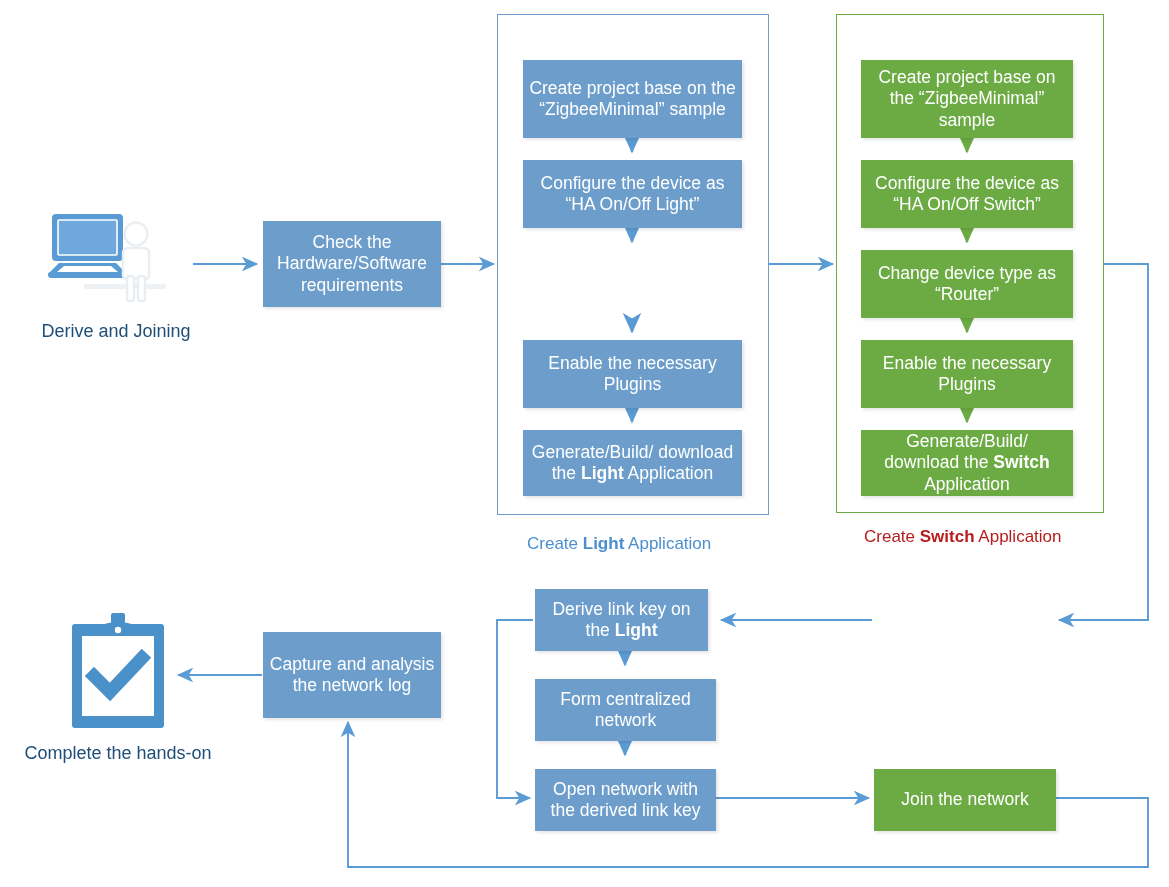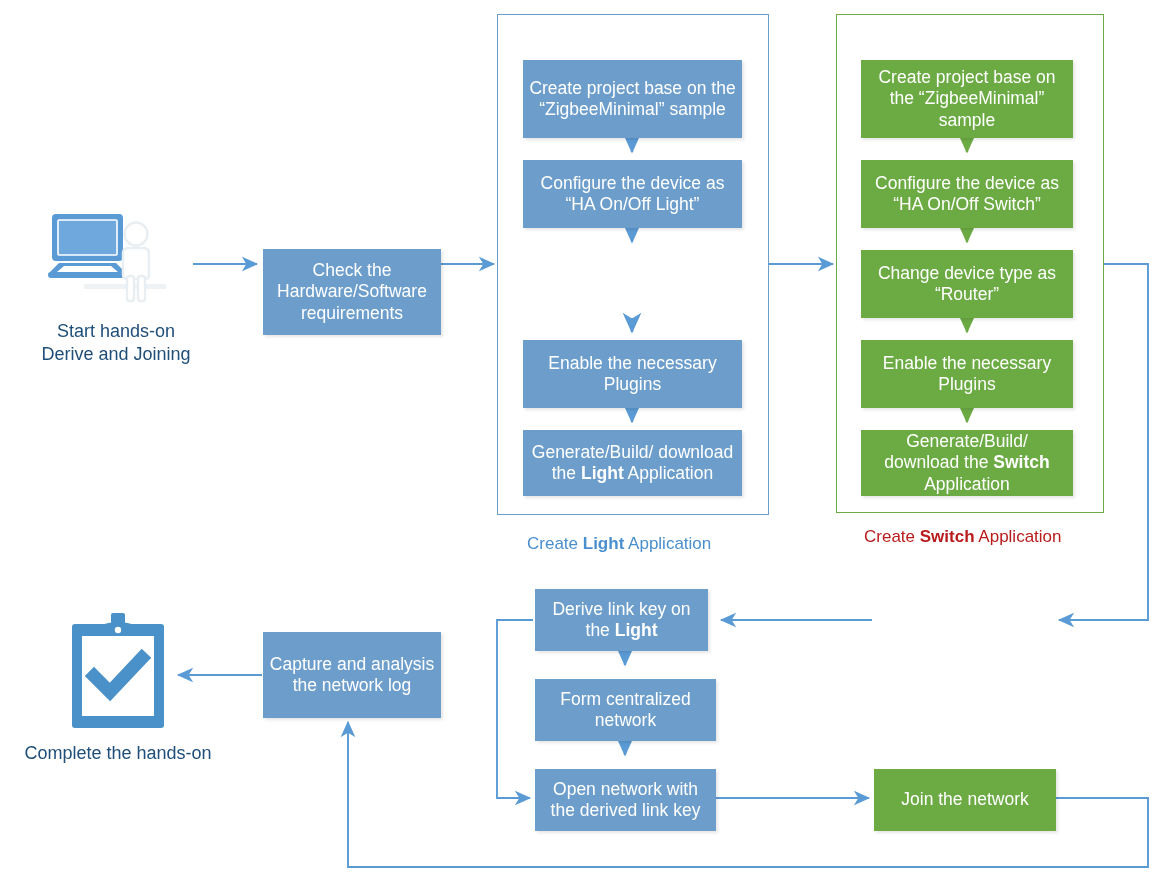--- a/index.html
+++ b/index.html
@@ -102,25 +102,24 @@
 
       <circle cx="88" cy="22" r="11.5" fill="#ffffff" stroke="#e9eef2" stroke-width="2.4"></circle>
 
       <path d="M75,41 q0,-5 6,-5 h14 q6,0 6,5 v22 q0,4 -4,4 h-18 q-4,0 -4,-4 z" fill="#ffffff" stroke="#e9eef2" stroke-width="2.4"></path>
 
       <rect x="79" y="64" width="7" height="25" rx="2.5" fill="#ffffff" stroke="#e9eef2" stroke-width="2.4"></rect>
       <rect x="90" y="64" width="7" height="25" rx="2.5" fill="#ffffff" stroke="#e9eef2" stroke-width="2.4"></rect>
     </svg>
   </div>
   <div class="label" style="left:16px;top:320px;width:200px;">
-    <div>Start hands-on</div>
     <div>Derive and Joining</div>
   </div>
 
-  <div class="node blue" style="left:263px;top:221px;width:178px;height:86px;margin-top:28px;">
+  <div class="node blue" style="left:263px;top:221px;width:178px;height:86px;">
     <span>Check the Hardware/Software requirements</span>
   </div>
 
   <div class="group blue" style="left:497px;top:14px;width:272px;height:501px;"></div>
 
   <div class="node blue" style="left:523px;top:60px;width:219px;height:78px;">
     <span>Create project base on the “ZigbeeMinimal” sample</span>
   </div>
   <div class="node blue" style="left:523px;top:160px;width:219px;height:68px;">
     <span>Configure the device as “HA On/Off Light”</span>

